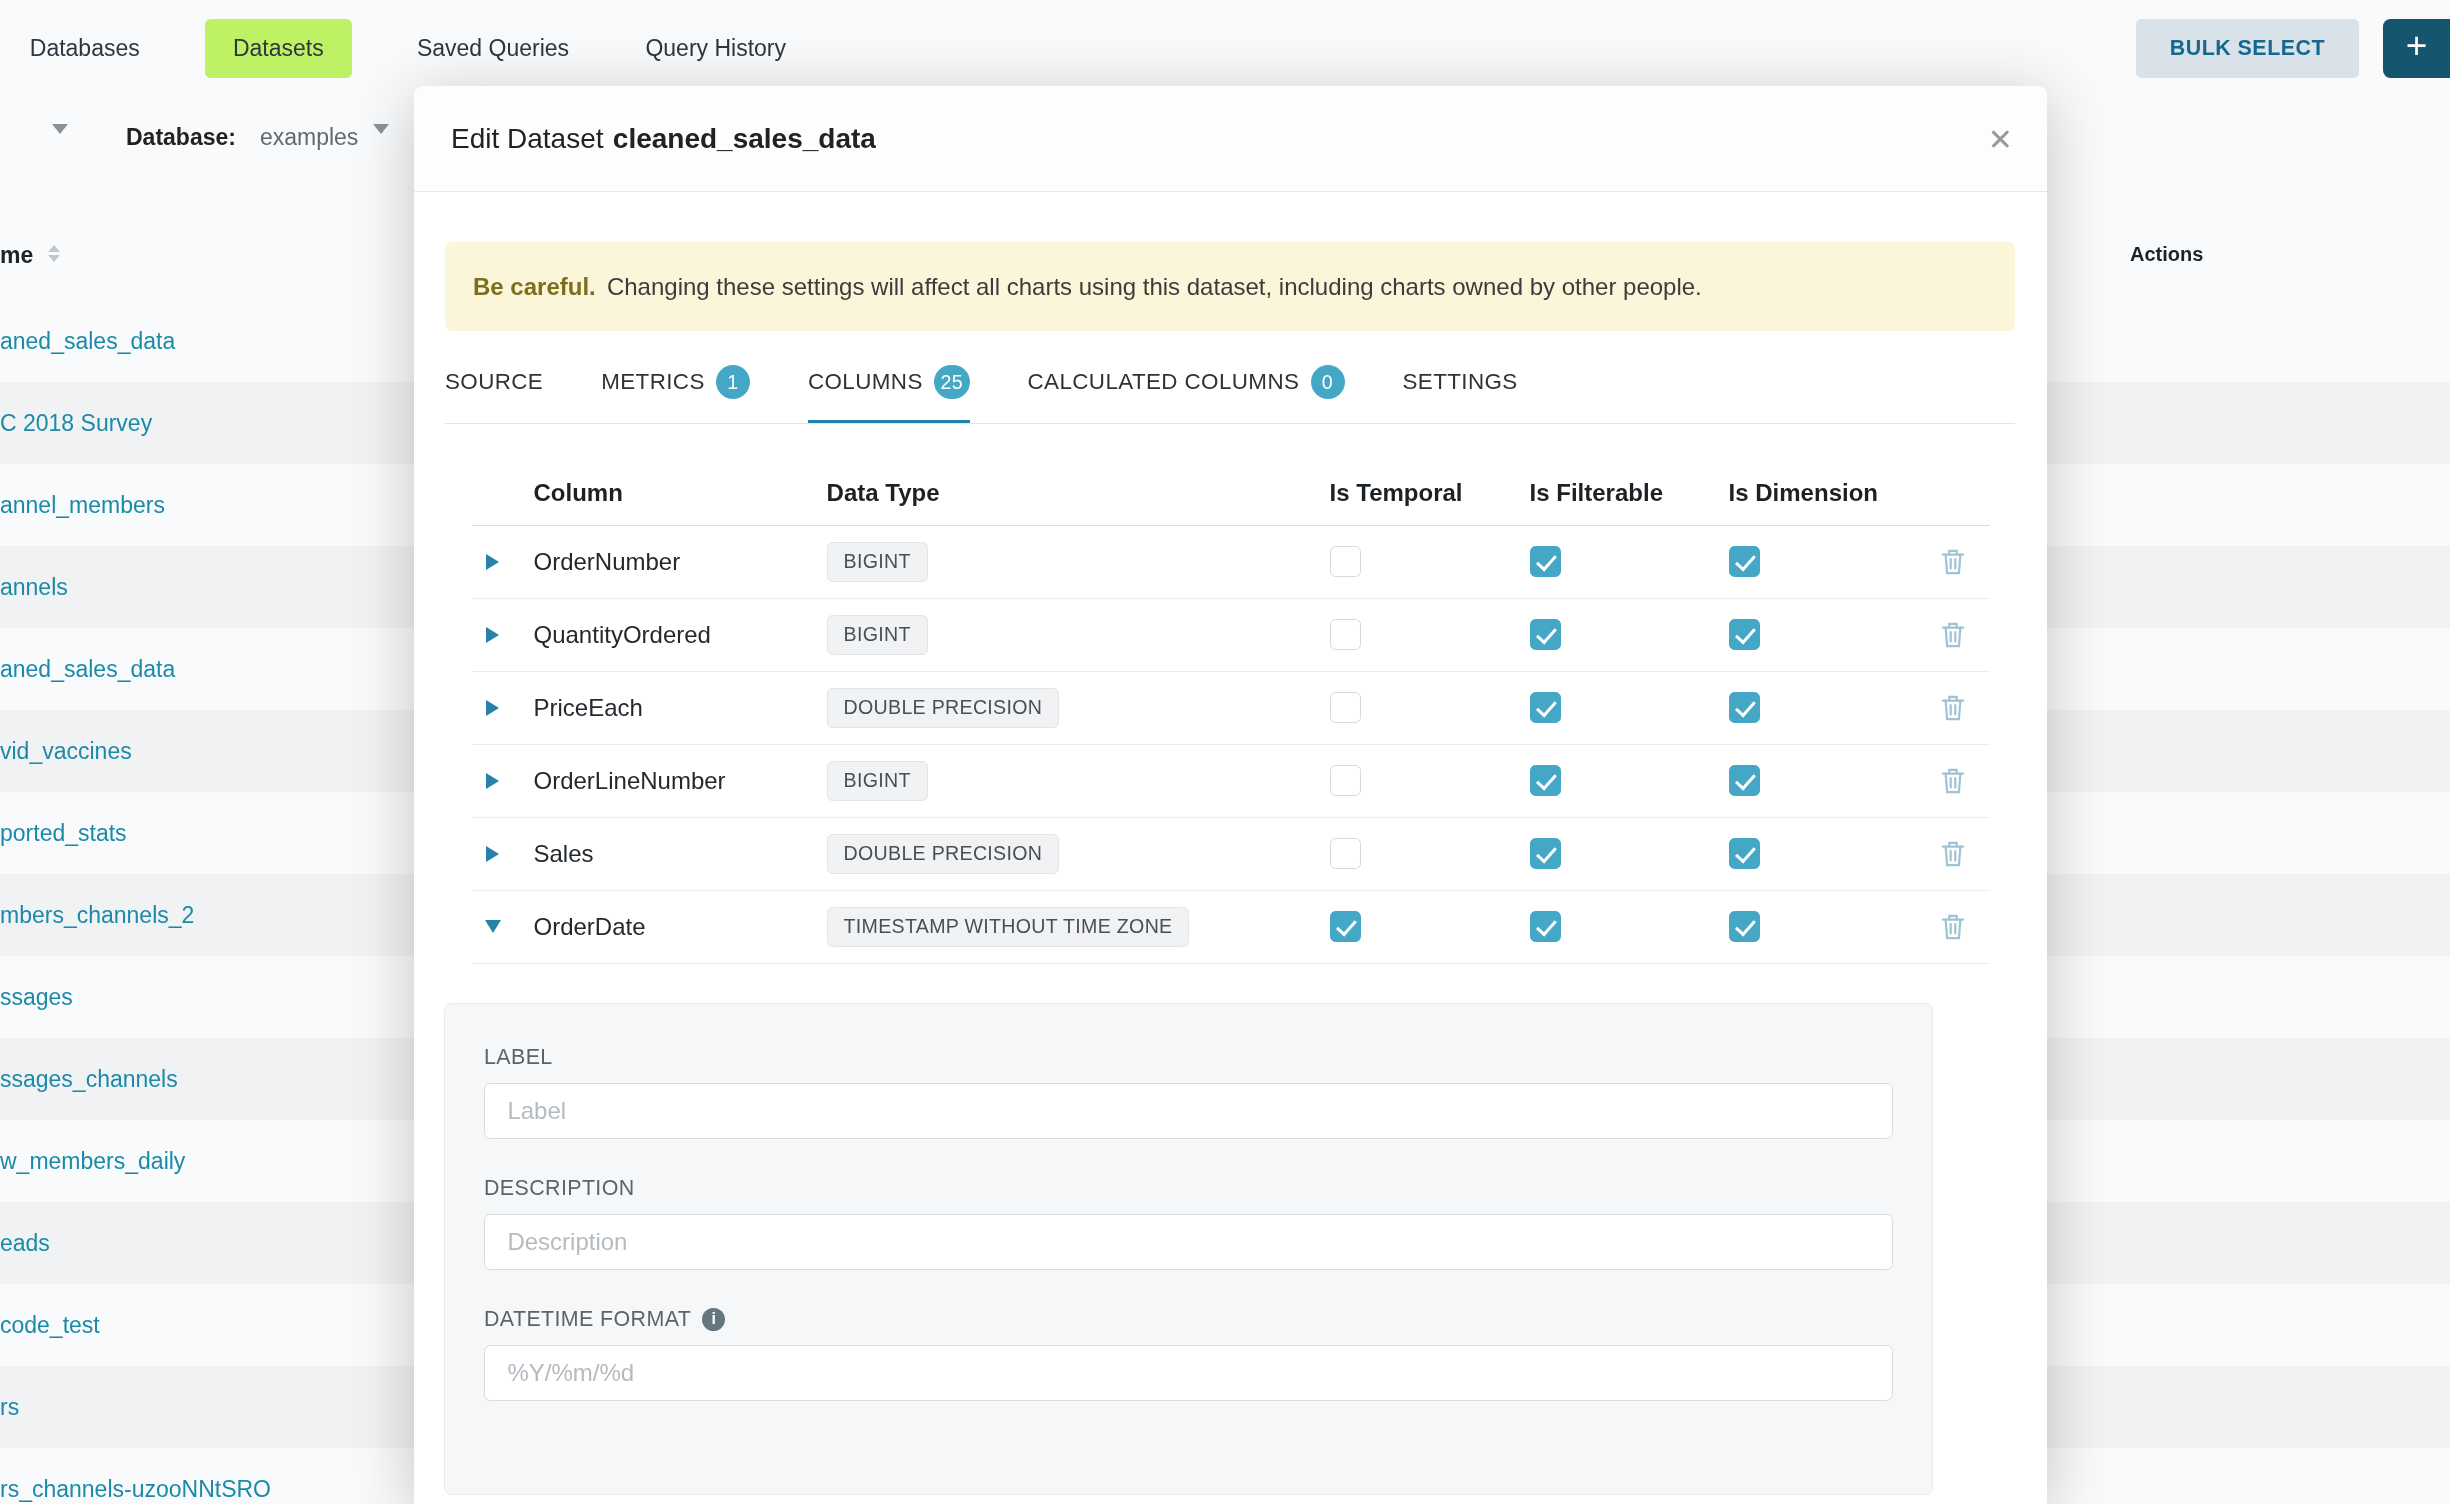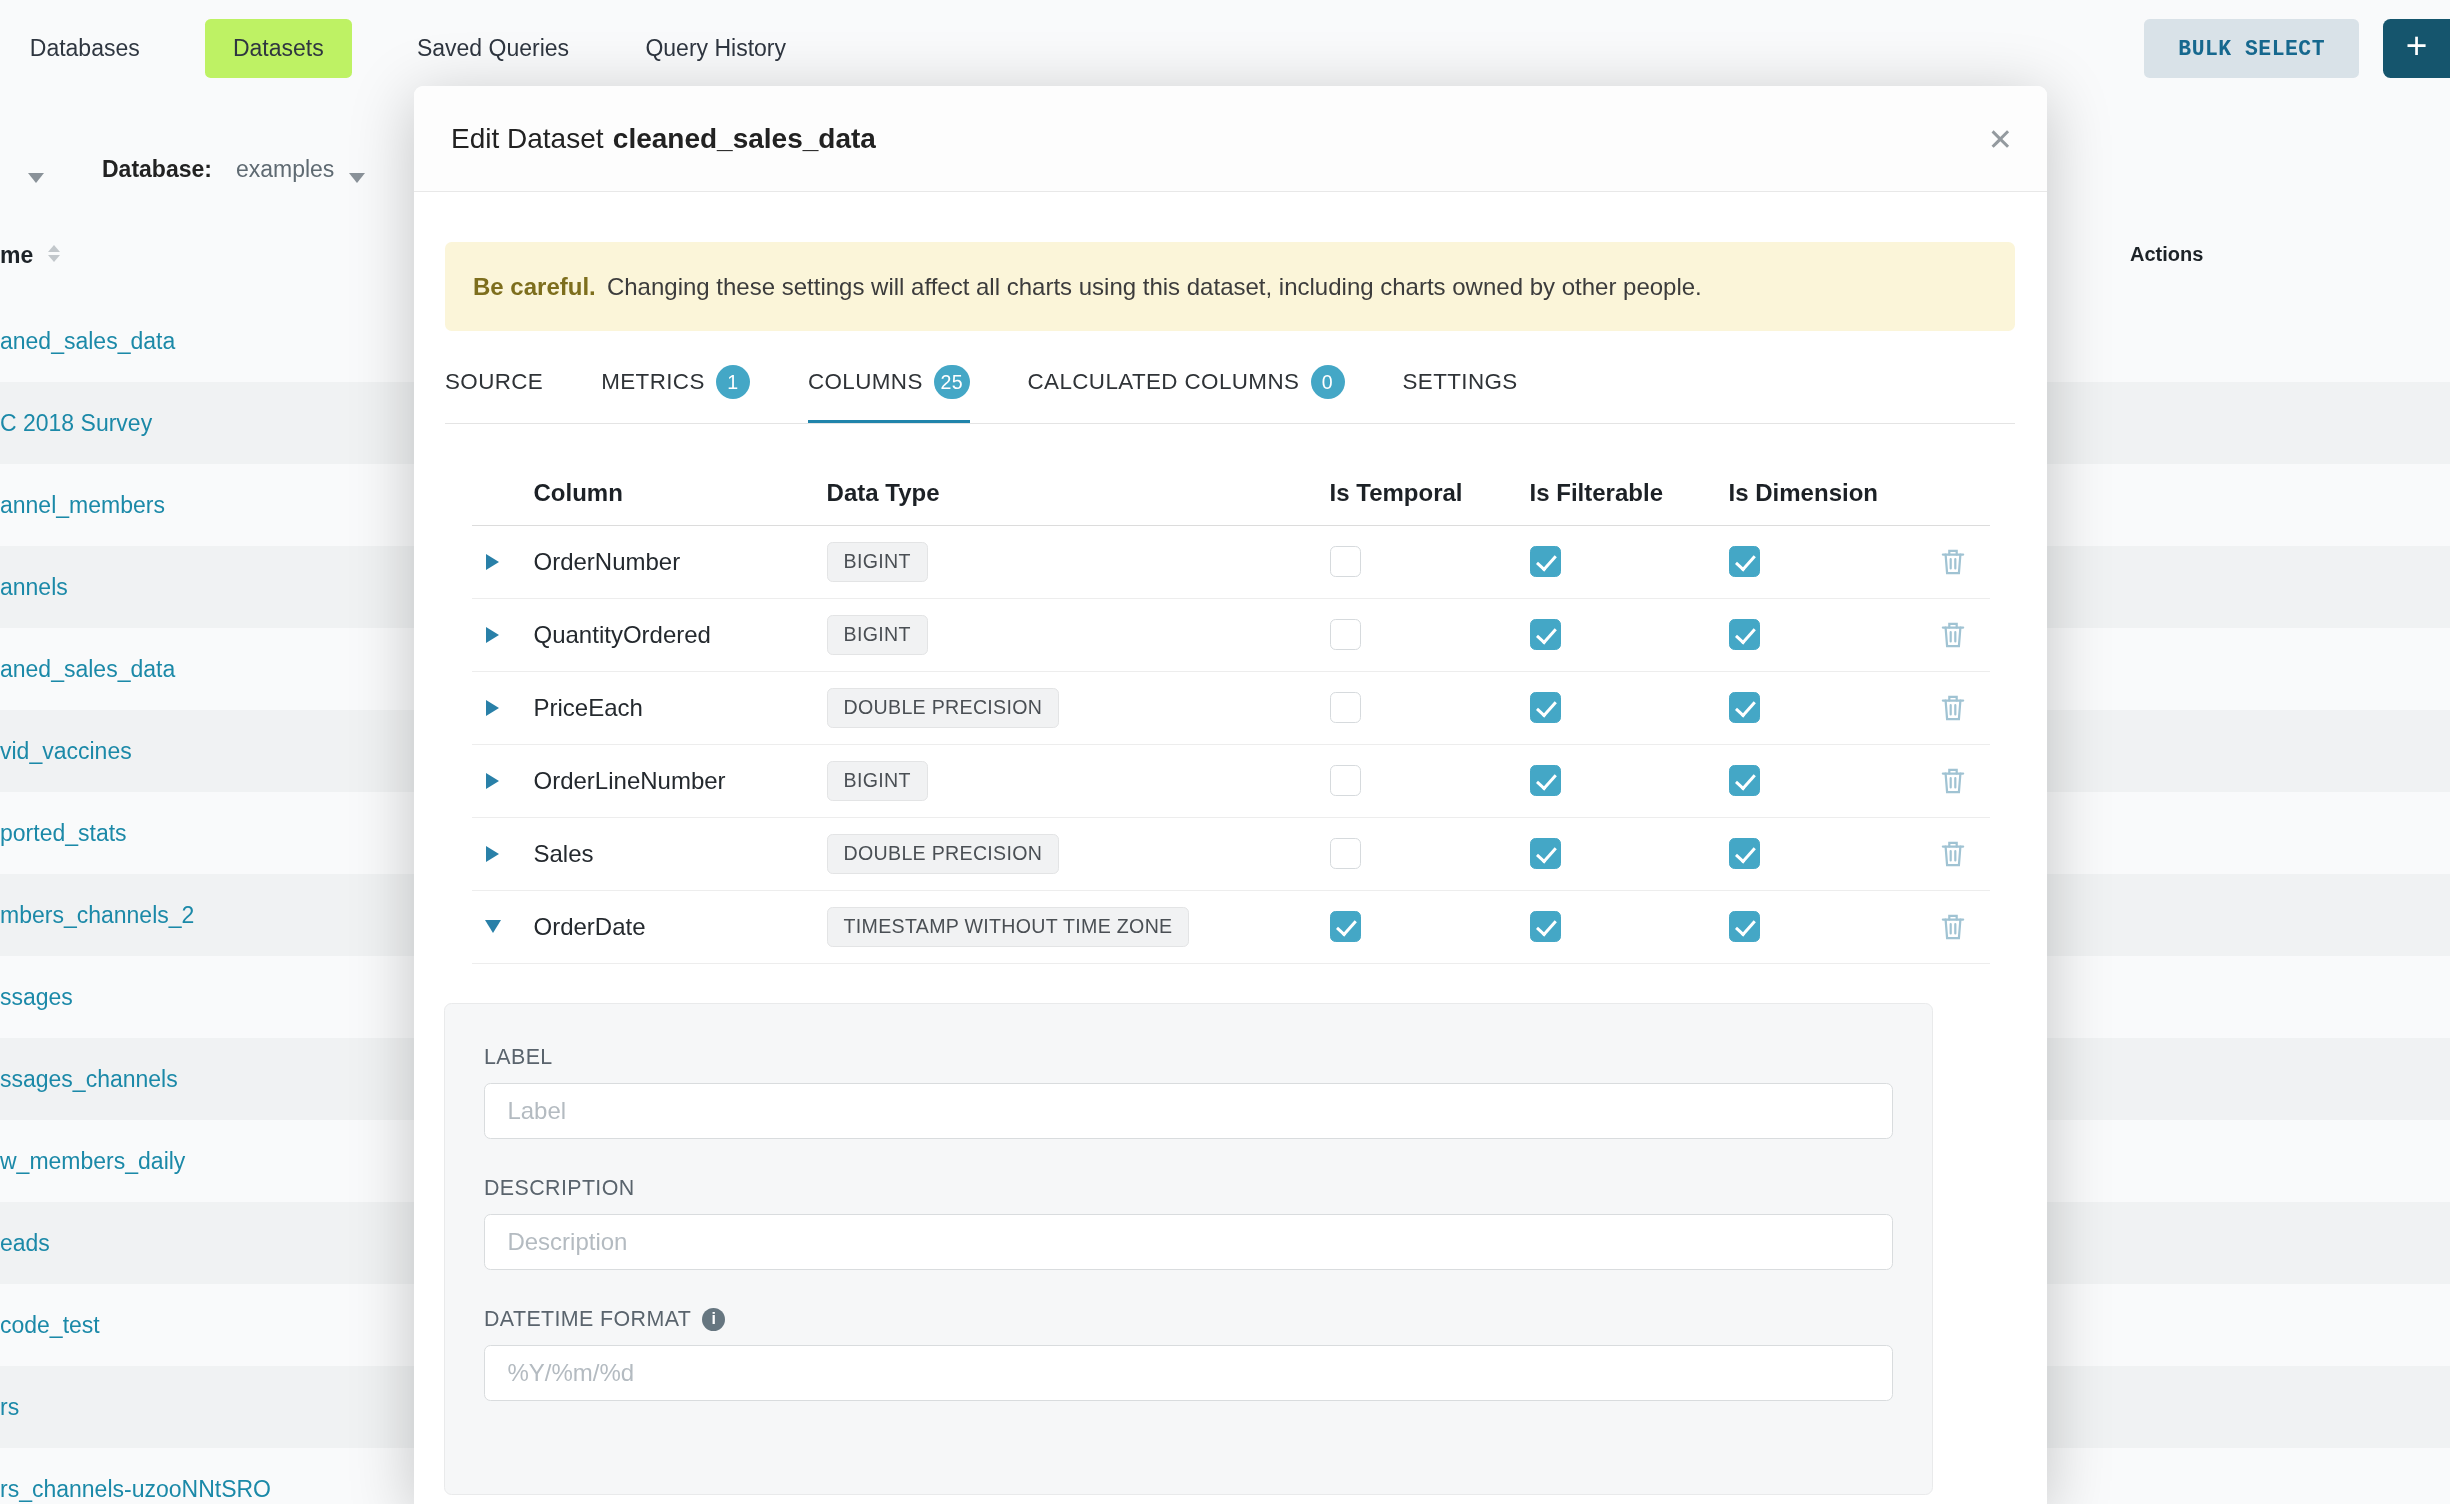--- a/index.html
+++ b/index.html
@@ -13,26 +13,26 @@
     color:#222;
   }
 
   
   .topnav { position:absolute; top:0; left:0; right:0; height:97px; display:flex; align-items:center; background:#f9fafb; }
   .nav-tabs { display:flex; align-items:center; gap:54px; padding-left:18.6px; }
   .nav-tab { font-size:23px; color:#2f3640; padding:16px 11.2px; cursor:pointer; white-space:nowrap; }
   .nav-tab.active { background:#bef264; border-radius:5.6px; padding:16px 28px; }
   .nav-actions { margin-left:auto; display:flex; align-items:center; gap:24px; }
   .bulk-btn { height:59px; padding:0 34px; background:#d9e2e8; color:#16688e; font-weight:bold; font-size:21.4px;
-              letter-spacing:0.5px; border:none; border-radius:5.6px; cursor:pointer; font-family:Liberation Mono, monospace; }
+              letter-spacing:0.5px; border:none; border-radius:5.6px; cursor:pointer; font-family:Liberation Sans, sans-serif; }
   .add-btn { height:59px; width:67px; background:#15556d; color:#fff; font-size:37px; border:none;
              border-radius:7.5px 0 0 7.5px; display:flex; align-items:center; justify-content:center; cursor:pointer; padding-bottom:5.6px; }
 
   
-  .filters { position:absolute; top:140px; left:0; height:43px; display:flex; align-items:flex-end; }
+  .filters { position:absolute; top:124px; left:0; height:43px; display:flex; align-items:flex-start;padding-left:24px; }
   .dd-caret { width:0; height:0; border-left:8.4px solid transparent; border-right:8.4px solid transparent; border-top:10.3px solid #8a9299; cursor:pointer; }
   .filters .lead-caret { margin-left:28px; }
   .db-label { font-weight:bold; font-size:23px; color:#222; margin-left:58px; }
   .db-value { font-size:23px; color:#5f6a72; margin-left:24px; cursor:pointer; }
   .filters .value-caret { margin-left:15px; }
 
   
   .list-head { position:absolute; top:239px; left:0; right:0; height:37px; }
   .name-h { position:absolute; left:0; top:3px; font-weight:bold; font-size:23px; color:#1d2328; }
   .sort-icon { position:absolute; left:48px; top:5.6px; display:inline-flex; flex-direction:column; gap:3.7px; cursor:pointer; }

